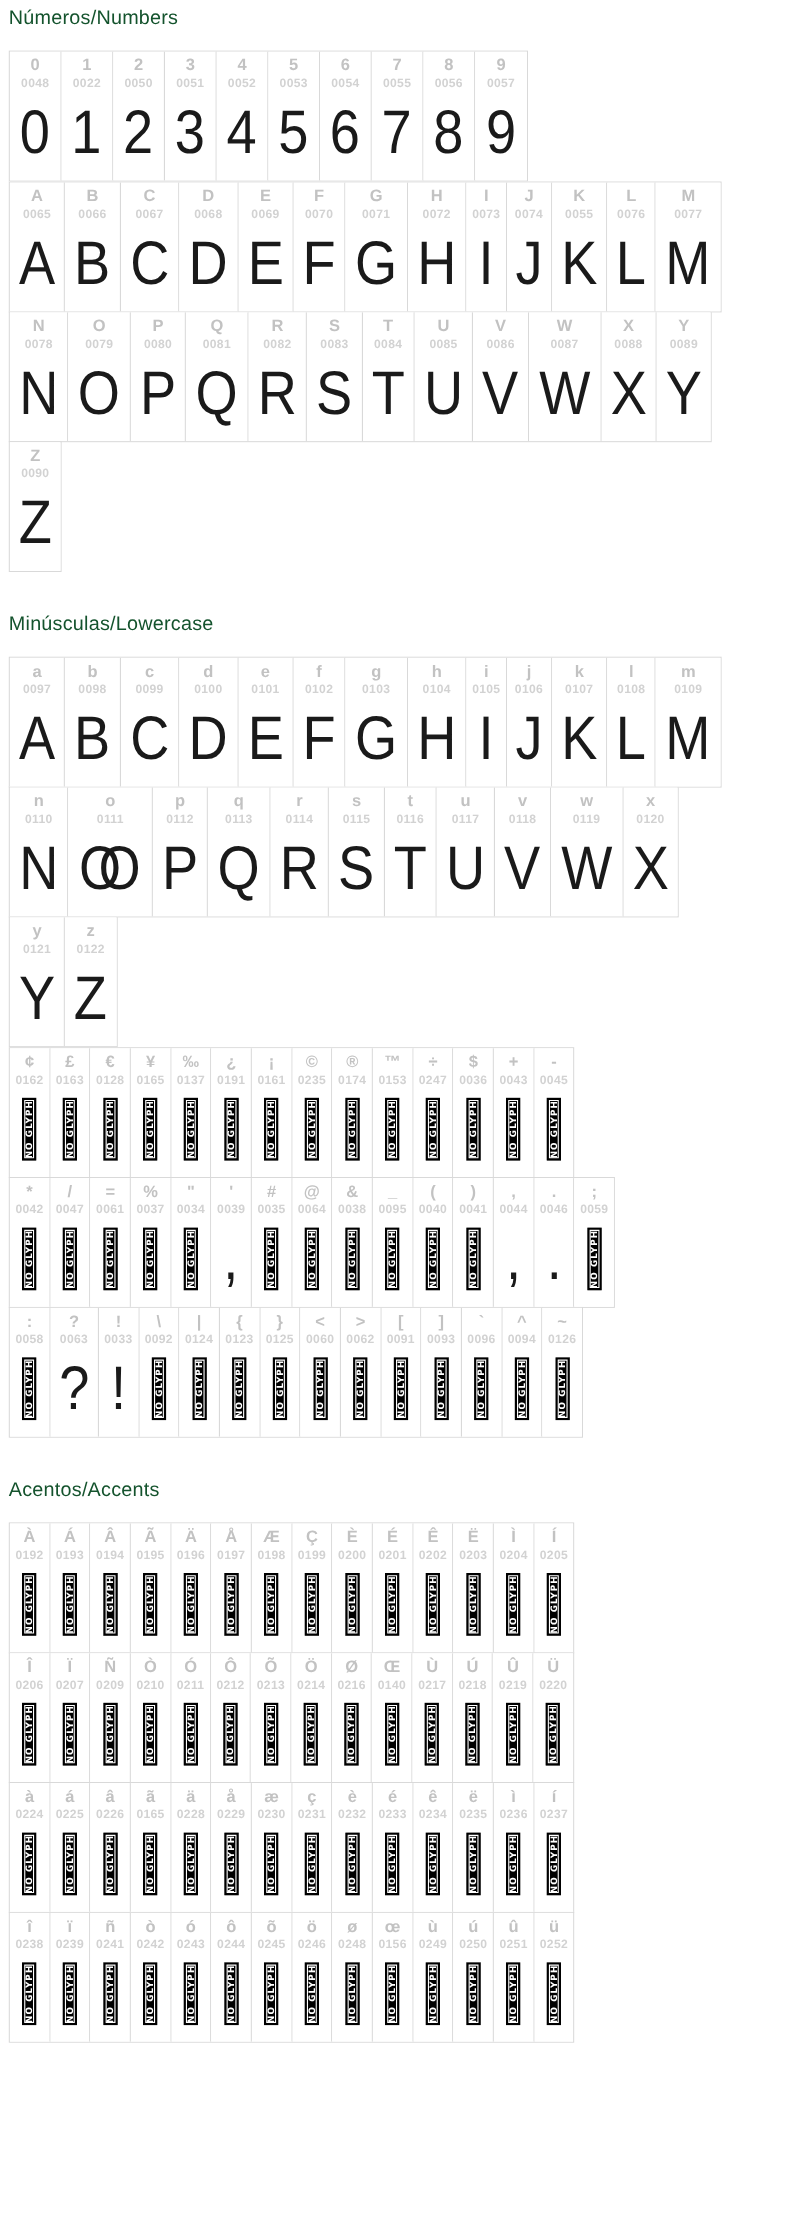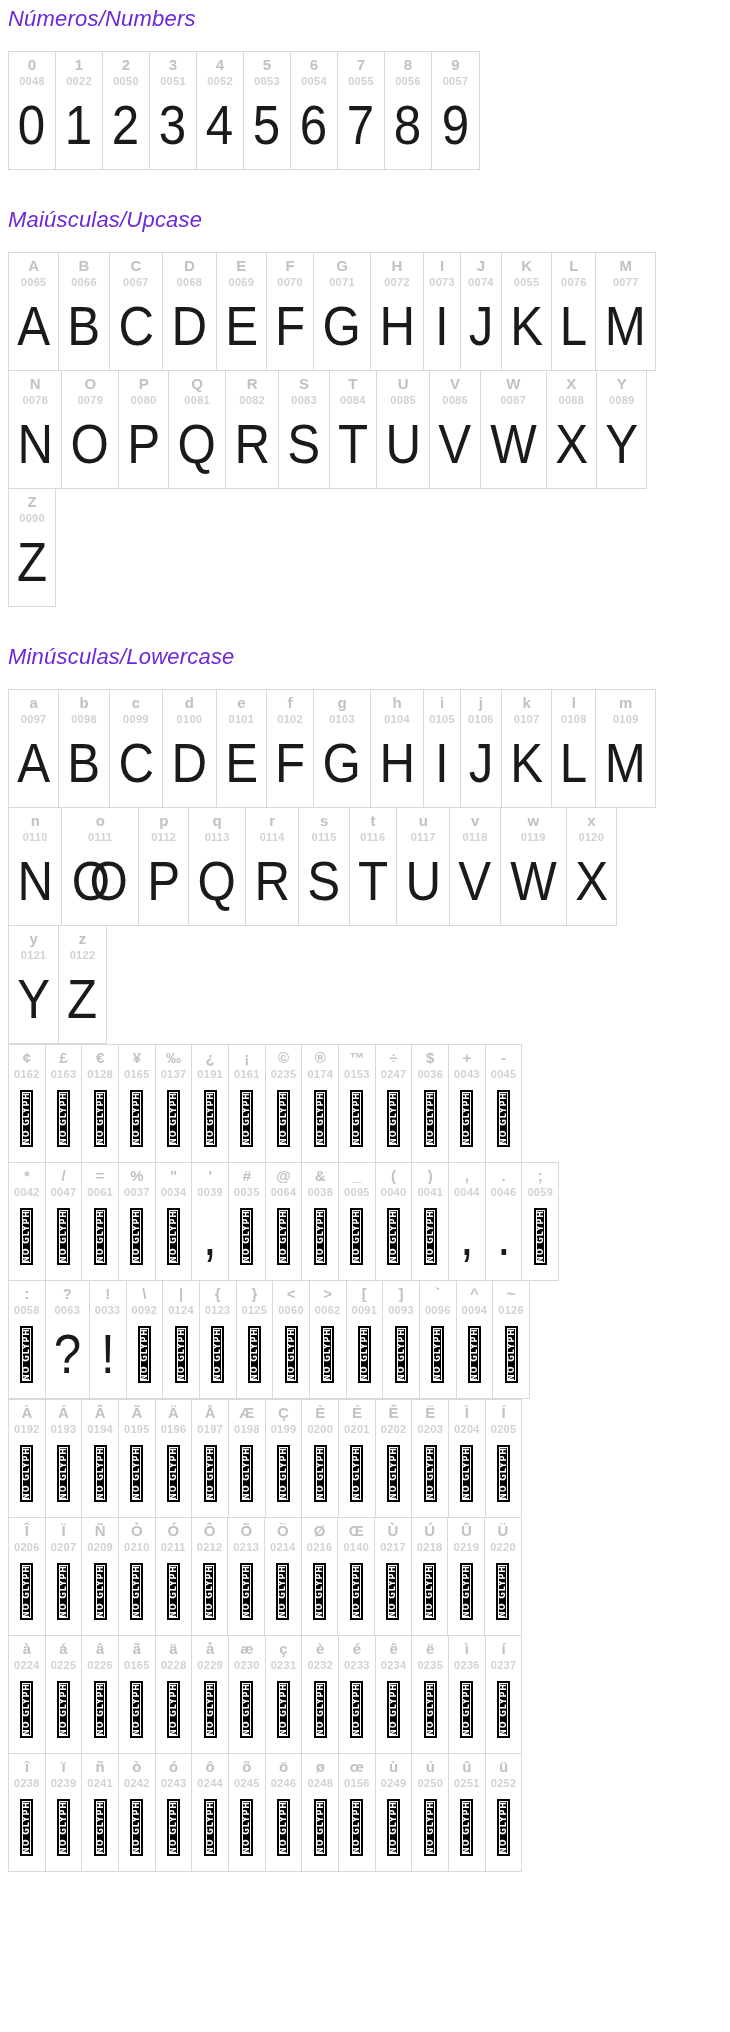--- a/index.html
+++ b/index.html
@@ -1,21 +1,21 @@
 <!DOCTYPE html>
 <html><head>
 <meta charset="utf-8">
 <style>
   html,body { margin:0; padding:0; background:#ffffff; }
   body { width:730px; font-family:"Liberation Sans", sans-serif; -webkit-font-smoothing:antialiased; }
   main { padding:2px 8px 40px 8px; }
 
   .section-title {
-    font-size:22px; font-weight:400; color:#6d28d9;
-    margin:37px 0 19px 0; letter-spacing:0.2px;font-style:italic;
+    font-size:18px; font-weight:400; color:#14532d;
+    margin:37px 0 19px 0; letter-spacing:0.2px;
   }
   .section:first-child .section-title { margin-top:4px; }
 
   .row { display:flex; width:max-content; background:#fff; border:1px solid #d9d9d9; }
   .row + .row { margin-top:-1px; }
 
   .cell {
     display:flex; flex-direction:column; align-items:center;
     border-right:1px solid #d9d9d9;
     min-width:30px; padding:0 5px; height:117px; box-sizing:border-box;
@@ -126,21 +126,20 @@
           <div class="cell">
             <span class="cell-label">9</span>
             <span class="cell-code">0057</span>
             <div class="glyph-area">
               <span class="glyph">9</span>
             </div>
           </div>
         </div>
       </section>
       <section class="section section-upcase">
-        <h2 class="section-title">Maiúsculas/Upcase</h2>
         <div class="row">
           <div class="cell">
             <span class="cell-label">A</span>
             <span class="cell-code">0065</span>
             <div class="glyph-area">
               <span class="glyph">A</span>
             </div>
           </div>
           <div class="cell">
             <span class="cell-label">B</span>
@@ -893,20 +892,21 @@
             <span class="cell-code">0126</span>
             <div class="glyph-area">
               <div class="noglyph">
                 <span class="noglyph-text">NO GLYPH</span>
               </div>
             </div>
           </div>
         </div>
       </section>
       <section class="section section-accents">
+        <h2 class="section-title">Acentos/Accents</h2>
         <div class="row">
           <div class="cell">
             <span class="cell-label">À</span>
             <span class="cell-code">0192</span>
             <div class="glyph-area">
               <div class="noglyph">
                 <span class="noglyph-text">NO GLYPH</span>
               </div>
             </div>
           </div>

